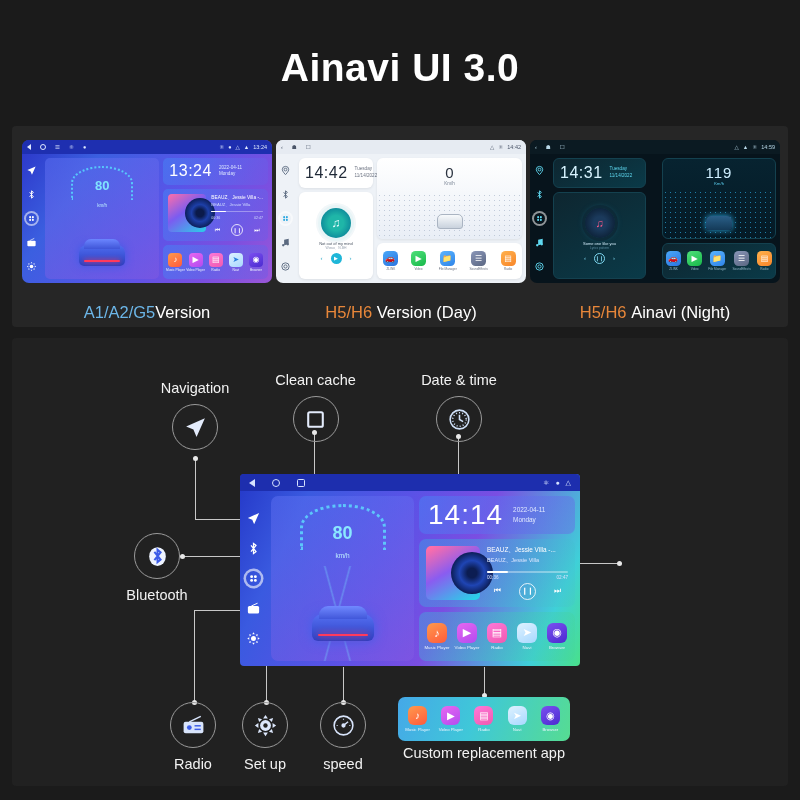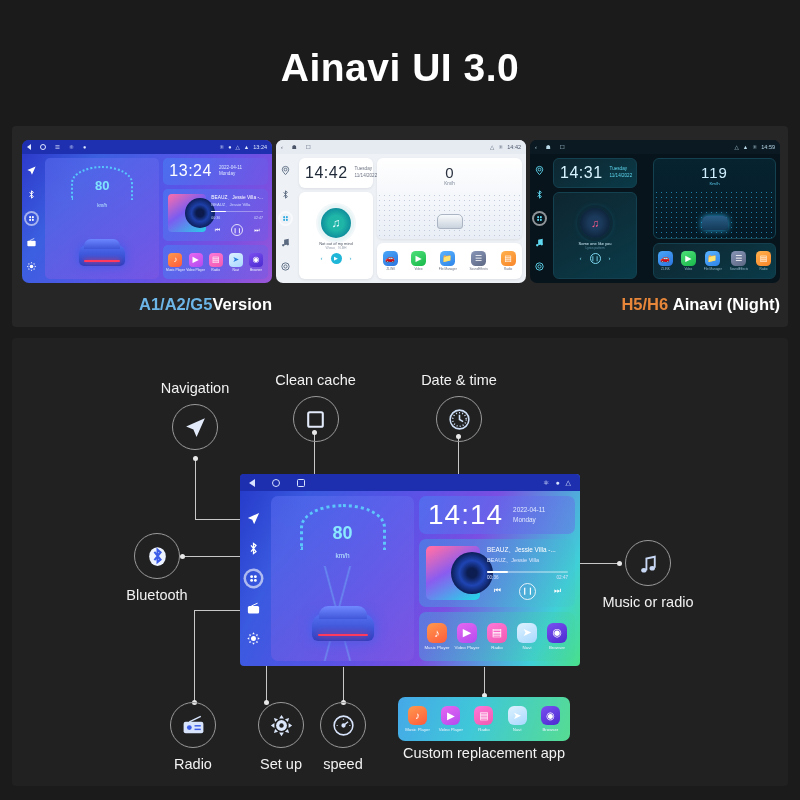--- a/index.html
+++ b/index.html
@@ -26,22 +26,22 @@
   .dev-col { position: absolute; top: 14px; width: 250px; }
   .dev-col.c1 { left: 10px; }
   .dev-col.c2 { left: 264px; }
   .dev-col.c3 { left: 518px; }
 
   .screen {
     position: relative; width: 250px; height: 143px;
     border-radius: 7px; overflow: hidden;
   }
   .caption {
-    margin-top: 12px; text-align: right;
-    font-size: 16.5px; color: #ffffff; font-weight: 700;
+    margin-top: 20px; text-align: center;
+    font-size: 16.5px; color: #ffffff; font-weight: 400;
   }
   .cap-blue { color: #6cb6e8; }
   .cap-orange { color: #e8873a; }
 
   
   .statusbar {
     position: absolute; left: 0; top: 0; width: 100%; height: 14px;
     display: flex; align-items: center; padding: 0 5px;
     font-size: 5.5px; color: #dfe9ff;
   }
@@ -127,21 +127,21 @@
   .i-video { background: linear-gradient(150deg,#4fe07a,#18b84a); }
   .i-file  { background: linear-gradient(150deg,#5ab4ff,#2f84e8); }
   .i-sound { background: linear-gradient(150deg,#8a96b8,#5b6782); }
   .i-radio2{ background: linear-gradient(150deg,#ffb14d,#f8862a); }
 
   
   .d3 { background: #07141c; }
   .d3 .statusbar { background: #0b1a22; color: #b9d8e8; }
   .d3 .sidebar { color: #5fd8f0; }
   .d3-body { position: absolute; left: 19px; right: 0; top: 14px; bottom: 0; padding: 4px; display: flex; gap: 4px; }
-  .d3-left { width: 84px; display: flex; flex-direction: column; gap: 4px; }
+  .d3-left { width: 93px; display: flex; flex-direction: column; gap: 4px; }
   .d3-right { flex: 1; display: flex; flex-direction: column; gap: 4px; margin-left: 12px; }
   .n-card { background: linear-gradient(150deg,#0e2630,#0a3a48); border-radius: 6px; border: .5px solid #14414f; }
   .d3 .clock-t { color: #d8f4ff; }
   .d3 .clock-d { color: #5fd8f0; }
   .d3-speed { flex: 1.25; position: relative; overflow:hidden; background: linear-gradient(180deg,#072330,#041a26); display:flex; flex-direction:column; align-items:center; padding-top:5px; }
   .d3-speed b { font-size: 15px; color: #cfefff; font-weight: 500; letter-spacing:1px; }
   .d3-speed span { font-size: 4.4px; color: #57c8e8; }
   .d3-grid { position:absolute; left:0; right:0; bottom:0; height: 48px; background-image: radial-gradient(#1f7ea8 .6px, transparent .7px); background-size: 5px 5px; }
   .d3-car { position:absolute; left:50%; bottom:8px; transform:translateX(-50%); width:26px; height:14px; border-radius:5px 5px 3px 3px; background: linear-gradient(180deg,#2a5f88,#143a58); box-shadow:0 0 6px #2aa8e0; }
   .d3-music { flex:1; display:flex; flex-direction:column; align-items:center; justify-content:center; padding:4px; }
@@ -452,20 +452,23 @@
                   <div class="d2-l">SoundEffects</div>
                 </div>
               <div>
                   <div class="d2-ico i-radio2">▤</div>
                   <div class="d2-l">Radio</div>
                 </div>
             </div>
           </div>
         </div>
       </div>
+      <div class="caption">
+        <span class="cap-orange">H5/H6</span>&nbsp;<span>Version (Day)</span>
+      </div>
     </div>
 
     <div class="dev-col c3">
       <div class="screen d3">
         <div class="statusbar">
           <div class="sb-left">
             <span>‹</span>
             <span>☗</span>
             <span>☐</span>
           </div>
@@ -742,45 +745,35 @@
   <div class="callout" style="left:102px; top:533px; width:110px;">
     <div class="co-circle" style="margin:0 auto;">
       <svg viewBox="0 0 24 24">
           <ellipse cx="12" cy="12" rx="8" ry="9" fill="#eef4ff"></ellipse>
           <path d="M9 7.5l6 7.5-3 2.5V5.5l3 2.5-6 7.5" fill="none" stroke="#3b5ce8" stroke-width="1.9"></path>
         </svg>
     </div>
     <div class="co-label" style="margin-top:8px;">Bluetooth</div>
   </div>
 
-  <div class="callout" style="left:592px; top:540px; width:112px;">
-    <div class="co-circle" style="margin:0 auto;">
-      <svg viewBox="0 0 24 24" fill="#c8d8f4">
-          <path d="M10 18.5V7.2l8-1.7v10.6" fill="none" stroke="#c8d8f4" stroke-width="1.8"></path>
-          <ellipse cx="7.6" cy="18.5" rx="2.6" ry="2.2"></ellipse>
-          <ellipse cx="15.6" cy="16.6" rx="2.6" ry="2.2"></ellipse>
-        </svg>
-    </div>
-    <div class="co-label" style="margin-top:8px;">Music or radio</div>
-  </div>
 
   <div class="callout" style="left:140px; top:702px; width:106px;">
     <div class="co-circle" style="margin:0 auto;">
       <svg viewBox="0 0 24 24" fill="#d8e4fb">
           <rect x="2.5" y="8.5" width="19" height="11" rx="2"></rect>
           <path d="M8 8.5 19 3.2" stroke="#d8e4fb" stroke-width="1.4"></path>
           <circle cx="8" cy="14" r="2.3" fill="#3b5ce8"></circle>
           <rect x="13" y="11.6" width="6" height="1.4" fill="#3b5ce8"></rect>
           <rect x="13" y="15" width="6" height="1.4" fill="#3b5ce8"></rect>
         </svg>
     </div>
     <div class="co-label" style="margin-top:8px;">Radio</div>
   </div>
 
-  <div class="callout" style="left:228px; top:702px; width:106px;">
+  <div class="callout" style="left:212px; top:702px; width:106px;">
     <div class="co-circle" style="margin:0 auto;">
       <svg viewBox="0 0 24 24" fill="#dce7fc">
           <path d="M12 1.8l2.3 3.4h-4.6zM12 22.2l2.3-3.4h-4.6zM1.8 12l3.4 2.3v-4.6zM22.2 12l-3.4 2.3v-4.6zM4.7 4.7l4 1.2-2.8 2.8zM19.3 19.3l-4-1.2 2.8-2.8zM19.3 4.7l-1.2 4-2.8-2.8zM4.7 19.3l1.2-4 2.8 2.8z"></path>
           <circle cx="12" cy="12" r="5.2"></circle>
           <circle cx="12" cy="12" r="2.1" fill="#212121"></circle>
         </svg>
     </div>
     <div class="co-label" style="margin-top:8px;">Set up</div>
   </div>
 

